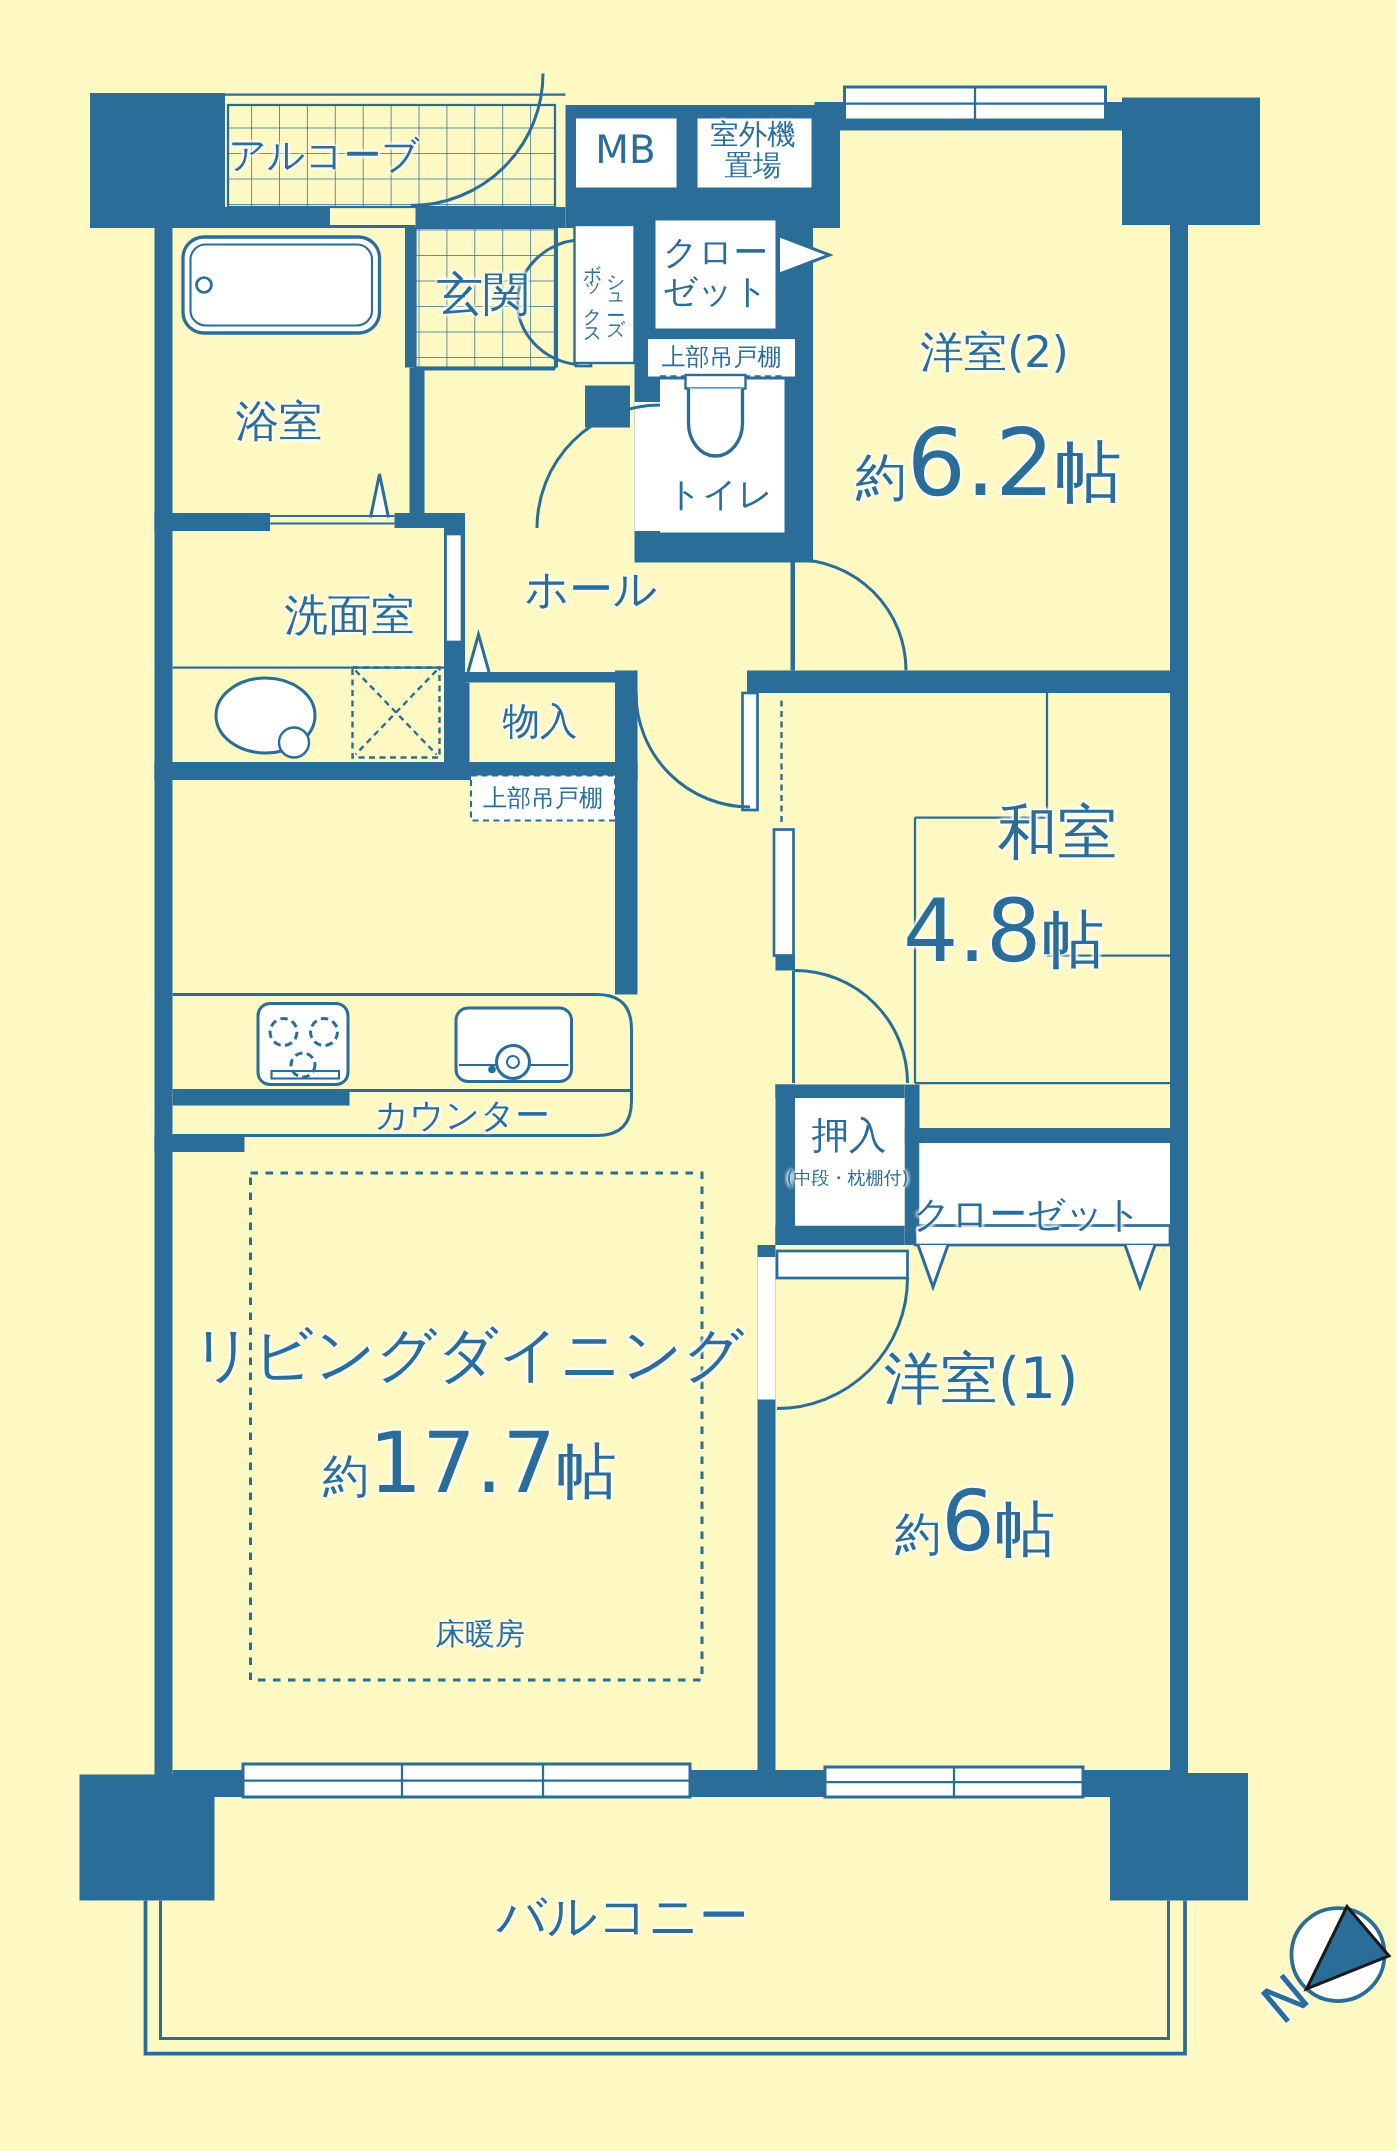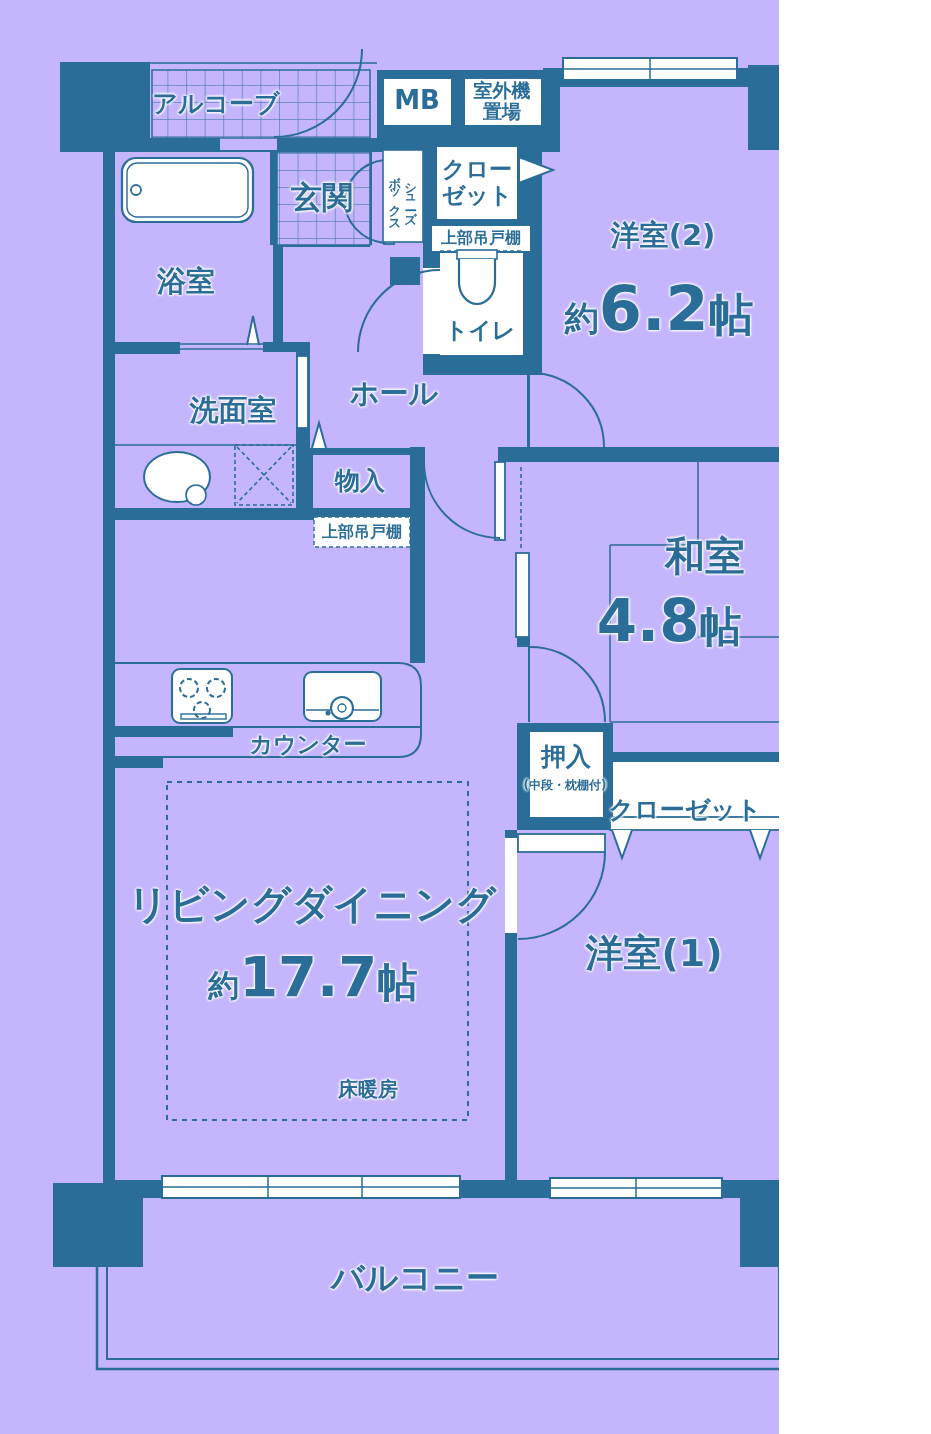--- a/index.html
+++ b/index.html
@@ -1,17 +1,17 @@
 <!DOCTYPE html>
 <html><head>
 <meta charset="utf-8">
 <style>
   html,body{margin:0;padding:0;background:#fff;}
-  #plan{position:relative;width:779px;height:1434px;background:#c4b5fd;overflow:hidden;
-        font-family:"DejaVu Sans",sans-serif;font-weight:bold;}
+  #plan{position:relative;width:931px;height:1434px;background:#fef9c3;overflow:hidden;
+        font-family:"DejaVu Sans",sans-serif;font-weight:normal;}
   #plan svg{position:absolute;left:0;top:0;}
   .lbl{position:absolute;transform:translate(-50%,-50%);color:#2b6d99;white-space:nowrap;
        text-align:center;line-height:1.12;
        text-shadow:0 0 3px #fff,0 0 3px #fff,0 0 3px #fff,0 0 3px #fff;}
   .sz-prefix{font-size:.55em;}
   .sz-unit{font-size:.72em;}
   .vert{writing-mode:vertical-rl;transform:translate(-50%,-50%);line-height:1.25;}
   .vert span{display:block;}
   .north{transform:translate(-50%,-50%) rotate(-40deg);}
 </style>
@@ -230,20 +230,21 @@
 
   <div class="lbl" style="left:663px;top:556px;font-size:40px;margin-left:42px;">和室</div>
   <div class="lbl" style="left:669px;top:621px;font-size:58px;"><span>4.8</span><span class="sz-unit">帖</span></div>
 
   <div class="lbl" style="left:566px;top:757px;font-size:25px;">押入</div>
   <div class="lbl" style="left:565px;top:786px;font-size:12px;">(中段・枕棚付)</div>
   <div class="lbl" style="left:685px;top:786px;font-size:25px;margin-top:24px;">クローゼット</div>
 
   <div class="lbl" style="left:312px;top:904px;font-size:40px;">リビングダイニング</div>
   <div class="lbl" style="left:313px;top:977px;font-size:56px;"><span class="sz-prefix">約</span><span>17.7</span><span class="sz-unit">帖</span></div>
-  <div class="lbl" style="left:320px;top:1089px;font-size:20px;margin-left:48px;">床暖房</div>
-
-  <div class="lbl" style="left:654px;top:953px;font-size:38px;">洋室(1)</div>
+  <div class="lbl" style="left:320px;top:1089px;font-size:20px;">床暖房</div>
+
+  <div class="lbl" style="left:654px;top:919px;font-size:38px;">洋室(1)</div>
+  <div class="lbl" style="left:650px;top:1016px;font-size:56px;"><span class="sz-prefix">約</span><span>6</span><span class="sz-unit">帖</span></div>
 
   <div class="lbl" style="left:415px;top:1278px;font-size:33px;">バルコニー</div>
 
   <div class="lbl north" style="left:858px;top:1334px;font-size:36px;">N</div>
 </div>
 
 </body></html>

